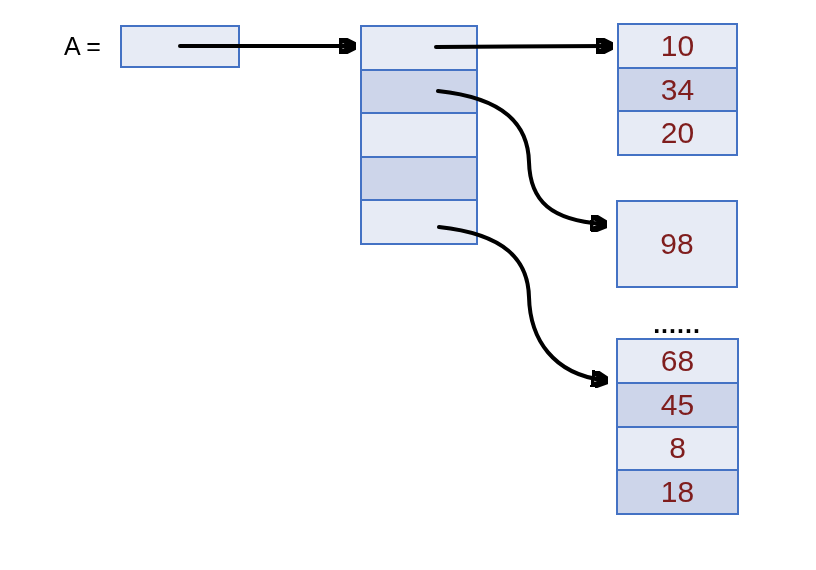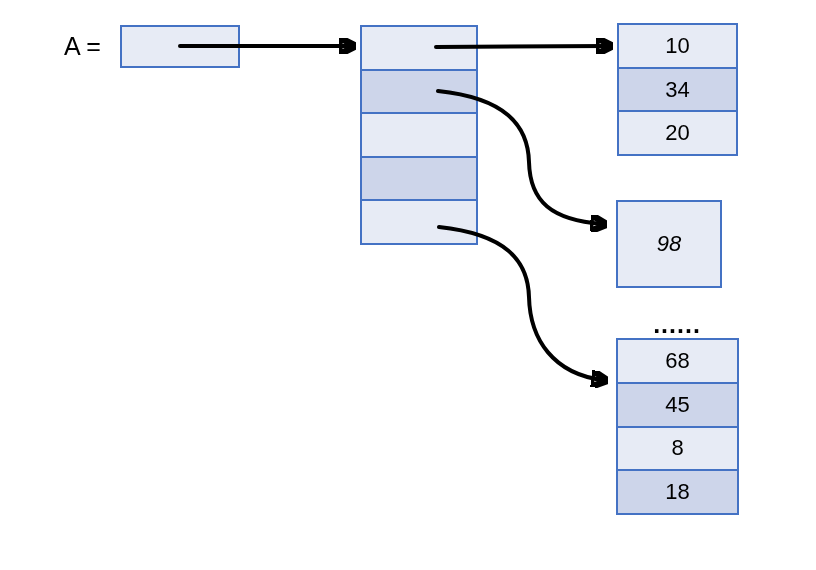--- a/index.html
+++ b/index.html
@@ -21,22 +21,22 @@
   .label.right { justify-content: flex-end; }
   .varray {
     position: absolute;
     display: flex; flex-direction: column;
     border: 2px solid #4472c4;
     background: #e7ebf5;
   }
   .varray .cell {
     flex: 1 1 0;
     display: flex; align-items: center; justify-content: center;
-    font-size: 22px;
-    color: #000000;
+    font-size: 30px;
+    color: #7f1d1d;
     overflow: hidden;
   }
   .varray .cell + .cell { border-top: 2px solid #4472c4; }
   .varray .cell:nth-child(odd)  { background: #e7ebf5; }
   .varray .cell:nth-child(even) { background: #cdd5ea; }
   .ellipsis {
     position: absolute;
     left: 616px; top: 310px; width: 122px;
     text-align: center;
     font-size: 25px; font-weight: bold; letter-spacing: 1px;
@@ -64,21 +64,21 @@
       <div class="cell"></div>
       <div class="cell"></div>
     </div>
 
   <div class="varray" style="left:617px; top:23px; width:121px; height:133px;">
       <div class="cell">10</div>
       <div class="cell">34</div>
       <div class="cell">20</div>
     </div>
 
-  <div class="varray" style="left:616px; top:200px; width:106px; height:88px;font-style:italic;">
+  <div class="varray" style="left:616px; top:200px; width:122px; height:88px;">
       <div class="cell">98</div>
     </div>
 
   <div class="ellipsis">......</div>
 
   <div class="varray" style="left:616px; top:338px; width:123px; height:177px;">
       <div class="cell">68</div>
       <div class="cell">45</div>
       <div class="cell">8</div>
       <div class="cell">18</div>

